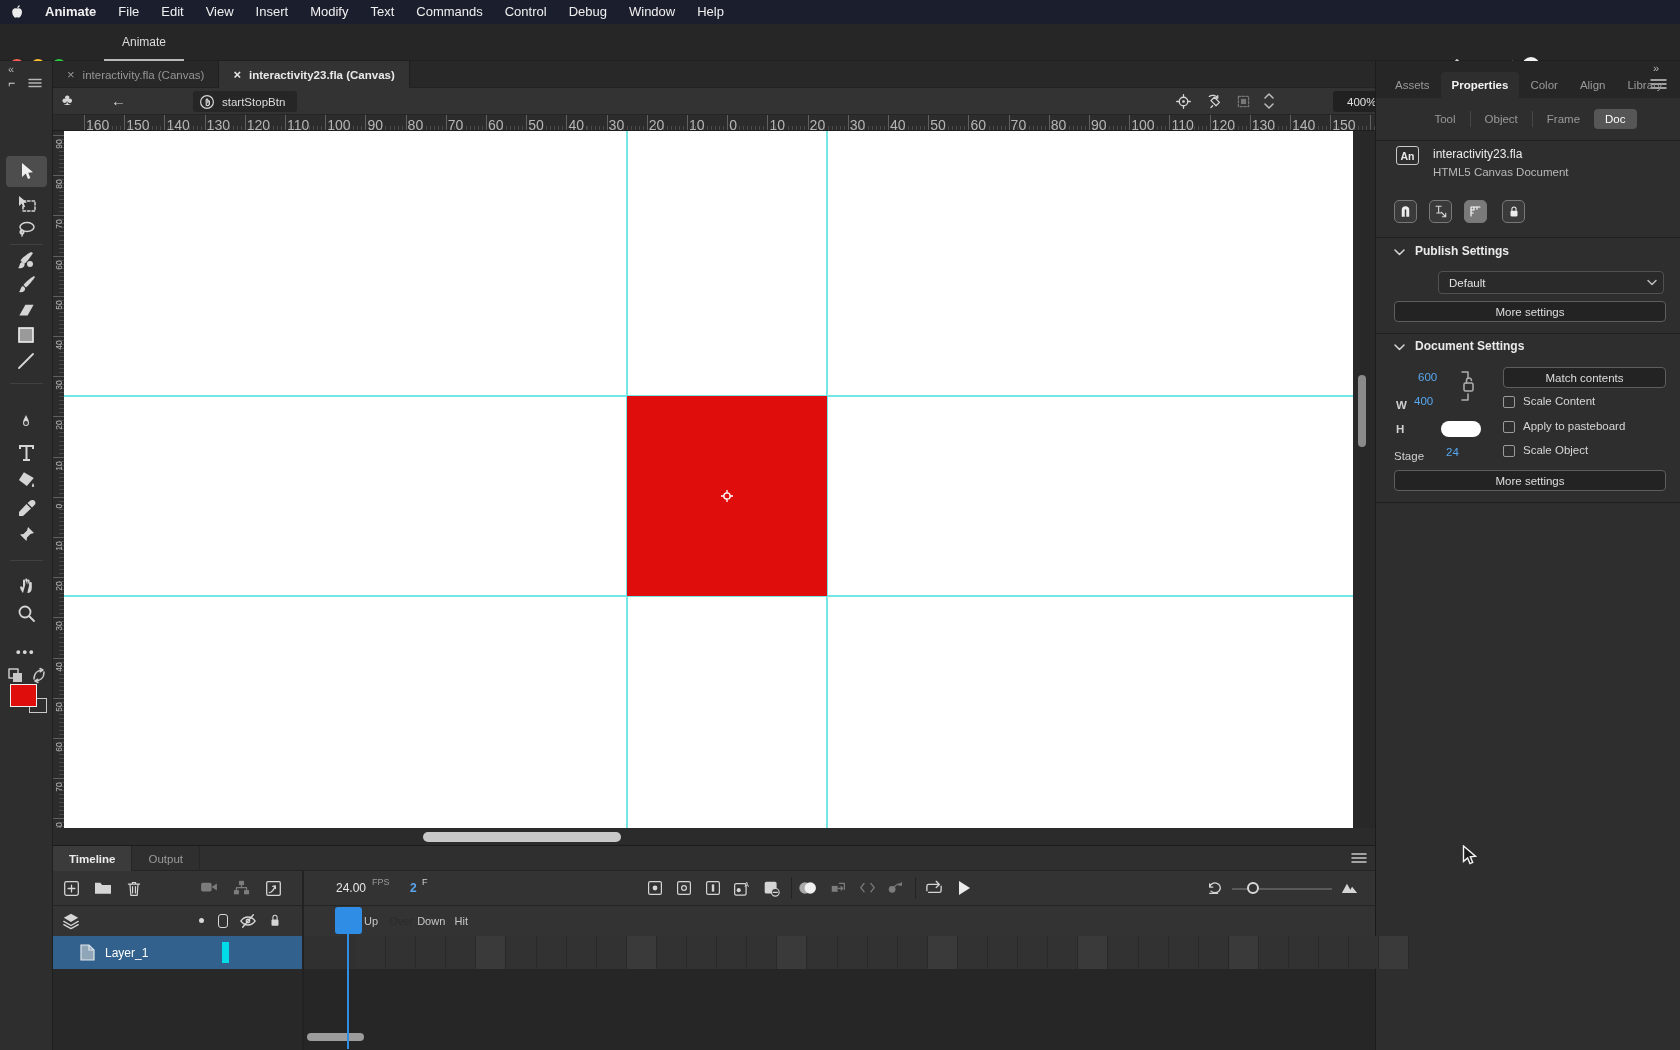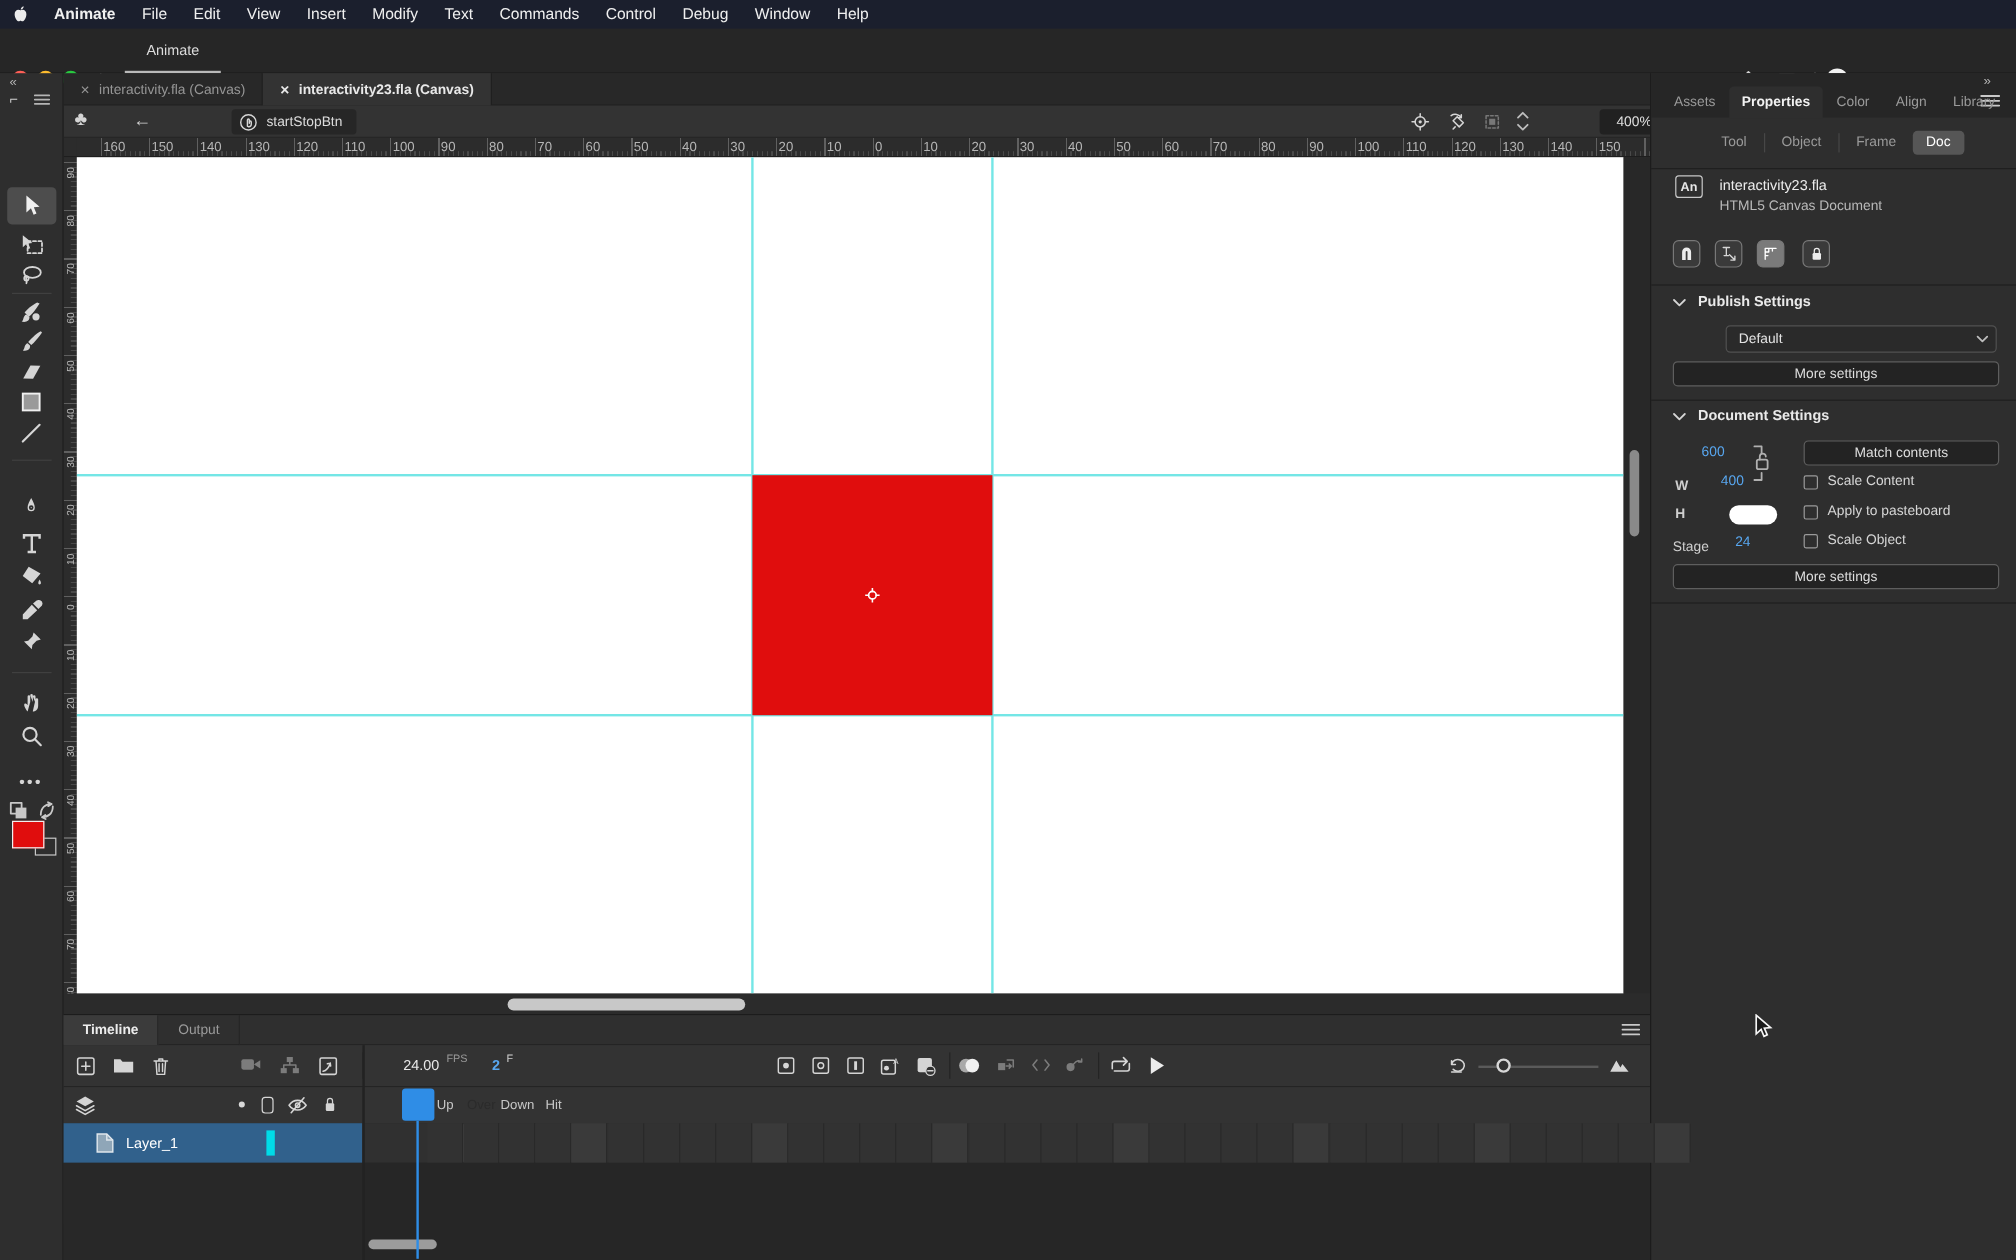--- a/index.html
+++ b/index.html
@@ -41,21 +41,21 @@
   #zoom-field { position:absolute; left:1280px; top:3px; width:86px; height:21px; background:#212121; border-radius:3px; display:flex; align-items:center; }
   #zoom-field .val { flex:1; font-size:11.5px; color:#e0e0e0; padding-left:14px; }
 
   
   #ruler-corner { left:53px; top:115px; width:11px; height:16px; background:#2c2c2c; border-bottom:1px solid #1e1e1e; }
   #ruler-h { left:64px; top:115px; width:1311px; height:16px; background:#2c2c2c; border-bottom:1px solid #1e1e1e; overflow:hidden;
     background-image:
       repeating-linear-gradient(90deg,#606060 0 1px,transparent 1px 40.2px),
       repeating-linear-gradient(90deg,#4a4a4a 0 1px,transparent 1px 4.02px);
     background-size:100% 16px,100% 5px; background-position:19.7px 0,19.7px 11px; background-repeat:no-repeat; }
-  .rh-label { position:absolute; top:2px; font-size:11px; color:#b5b5b5; }
+  .rh-label { position:absolute; top:2px; font-size:14px; color:#b5b5b5; }
   #ruler-v { left:53px; top:131px; width:11px; height:697px; background:#2c2c2c; overflow:hidden;
     background-image:
       repeating-linear-gradient(180deg,#606060 0 1px,transparent 1px 40.2px),
       repeating-linear-gradient(180deg,#4a4a4a 0 1px,transparent 1px 4.02px);
     background-size:11px 100%,6px 100%; background-position:0 4px,6px 4px; background-repeat:no-repeat; }
   .rv-label { position:absolute; left:-4px; width:20px; text-align:center; font-size:8.5px; color:#b5b5b5; transform:rotate(-90deg); }
 
   
   #stage { left:64px; top:131px; width:1289px; height:697px; background:#fff; overflow:hidden; }
   .guide-v { position:absolute; top:0; width:2px; height:697px; background:#74e6e6; }
@@ -493,21 +493,21 @@
     <div class="pdiv" style="top:272px"></div>
 
     <svg class="abs" style="left:18px;top:283px" width="11" height="7" viewBox="0 0 11 7">
         <path class="ic" d="M1,1 L5.5,5.5 L10,1"></path>
       </svg>
     <span class="abs phead" style="left:39px;top:278px">Document Settings</span>
 
     <span class="abs prow-label" style="left:20px;top:310px;font-weight:bold">W</span>
     <span class="abs bluev" style="left:42px;top:310px">600</span>
     <span class="abs prow-label" style="left:20px;top:334px;font-weight:bold">H</span>
-    <span class="abs bluev" style="left:58px;top:334px">400</span>
+    <span class="abs bluev" style="left:38px;top:334px">400</span>
     <svg class="abs" style="left:80px;top:308px" width="24" height="34" viewBox="0 0 24 34">
       <path class="ic" style="stroke:#b0b0b0" d="M6,3 H12 V9 M6,31 H12 V25"></path>
       <rect class="ic" style="stroke:#b0b0b0" x="8" y="14" width="9" height="8" rx="1.5"></rect>
       <path class="ic" style="stroke:#b0b0b0" d="M10.5,14 V11.5 a2.5,2.5 0 0 1 5,0"></path>
     </svg>
     <div class="pbtn" style="left:127px;top:306px;width:163px">Match contents</div>
 
     <span class="cb" style="left:127px;top:335px"></span>
     <span class="cb-label" style="left:147px;top:334px">Scale Content</span>
 

